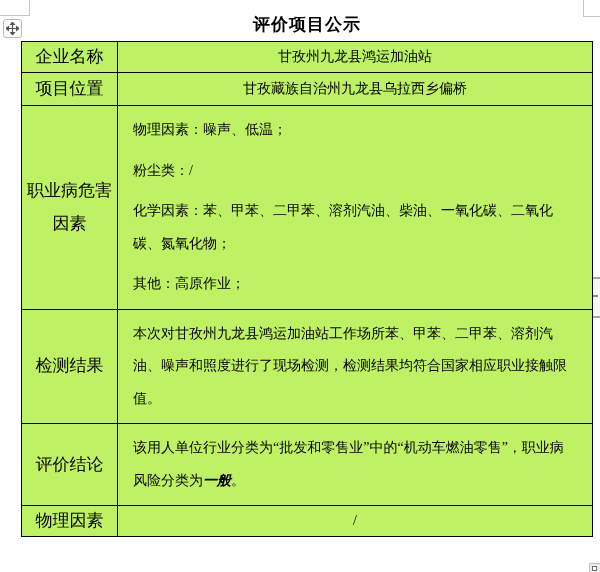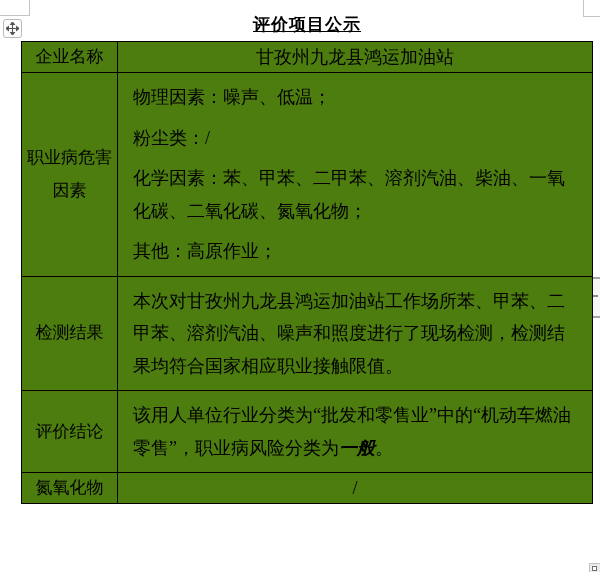--- a/index.html
+++ b/index.html
@@ -4,33 +4,33 @@
 <style>
   html,body { margin:0; padding:0; }
   body {
     width:600px; height:572px; position:relative; overflow:hidden;
     background:#ffffff; color:#000;
     font-family:"Liberation Serif","DejaVu Serif",serif;
   }
   
   .doc-title {
     position:absolute; left:22px; top:13px; width:570px;
-    text-align:center; font-weight:700; font-size:17px; letter-spacing:1px;text-decoration:underline;
+    text-align:center; font-weight:700; font-size:17px; letter-spacing:1px;
   }
   
   table.pub {
     position:absolute; left:21px; top:41px;
     border-collapse:collapse; table-layout:fixed; width:571px;
-    background:#4d7c0f;
+    background:#bef264;
   }
   table.pub td { border:1px solid #000; vertical-align:middle; overflow:hidden; }
   td.lbl {
     width:95px; text-align:center; font-size:17px; line-height:30px; padding:0 2px;
   }
-  td.val { width:474px; font-size:18px; }
+  td.val { width:474px; font-size:14px; }
   td.val.center { text-align:center; }
   td.val.left { text-align:left; padding:0 8px 0 7px; line-height:32.5px; }
   td.val p { margin:8px; }
   .em { font-weight:700;font-style:italic; }
   
   .crop-mark { position:absolute; background:#c5c5c5; }
   .move-handle {
     position:absolute; left:3px; top:19px; width:19px; height:19px;
     box-sizing:border-box; border:1px solid #b9b9b9; border-radius:3px;
     background:#fdfdfd; display:flex; align-items:center; justify-content:center;
@@ -85,20 +85,24 @@
       <col style="width:475px">
     </colgroup>
 
   <tbody>
       <tr style="height:31px">
     <td class="lbl">企业名称</td>
     <td class="val center">甘孜州九龙县鸿运加油站</td>
   </tr>
 
 
+  <tr style="height:33px">
+    <td class="lbl">项目位置</td>
+    <td class="val center">甘孜藏族自治州九龙县乌拉西乡偏桥</td>
+  </tr>
 
 
 
   <tr style="height:167px">
     <td class="lbl" style="line-height:33px">职业病危害因素</td>
     <td class="val left">
       <p>物理因素：噪声、低温；</p>
       <p>粉尘类：/</p>
       <p>化学因素：苯、甲苯、二甲苯、溶剂汽油、柴油、一氧化碳、二氧化碳、氮氧化物；</p>
       <p>其他：高原作业；</p>
@@ -113,21 +117,21 @@
   </tr>
 
   <tr style="height:66px">
     <td class="lbl">评价结论</td>
     <td class="val left">
       <p><span>该用人单位行业分类为“批发和零售业”中的“机动车燃油零售”，职业病风险分类为</span><span class="em">一般</span><span>。</span></p>
     </td>
   </tr>
 
   <tr style="height:28px">
-    <td class="lbl">氮氧化物</td>
+    <td class="lbl">物理因素</td>
     <td class="val center">/</td>
   </tr>
 </tbody>
   </table>
 
 <div class="scroll-thumb"></div>
 <div class="scroll-grip"></div>
 
 <div class="resize-handle">
   <span class="sq"></span>

